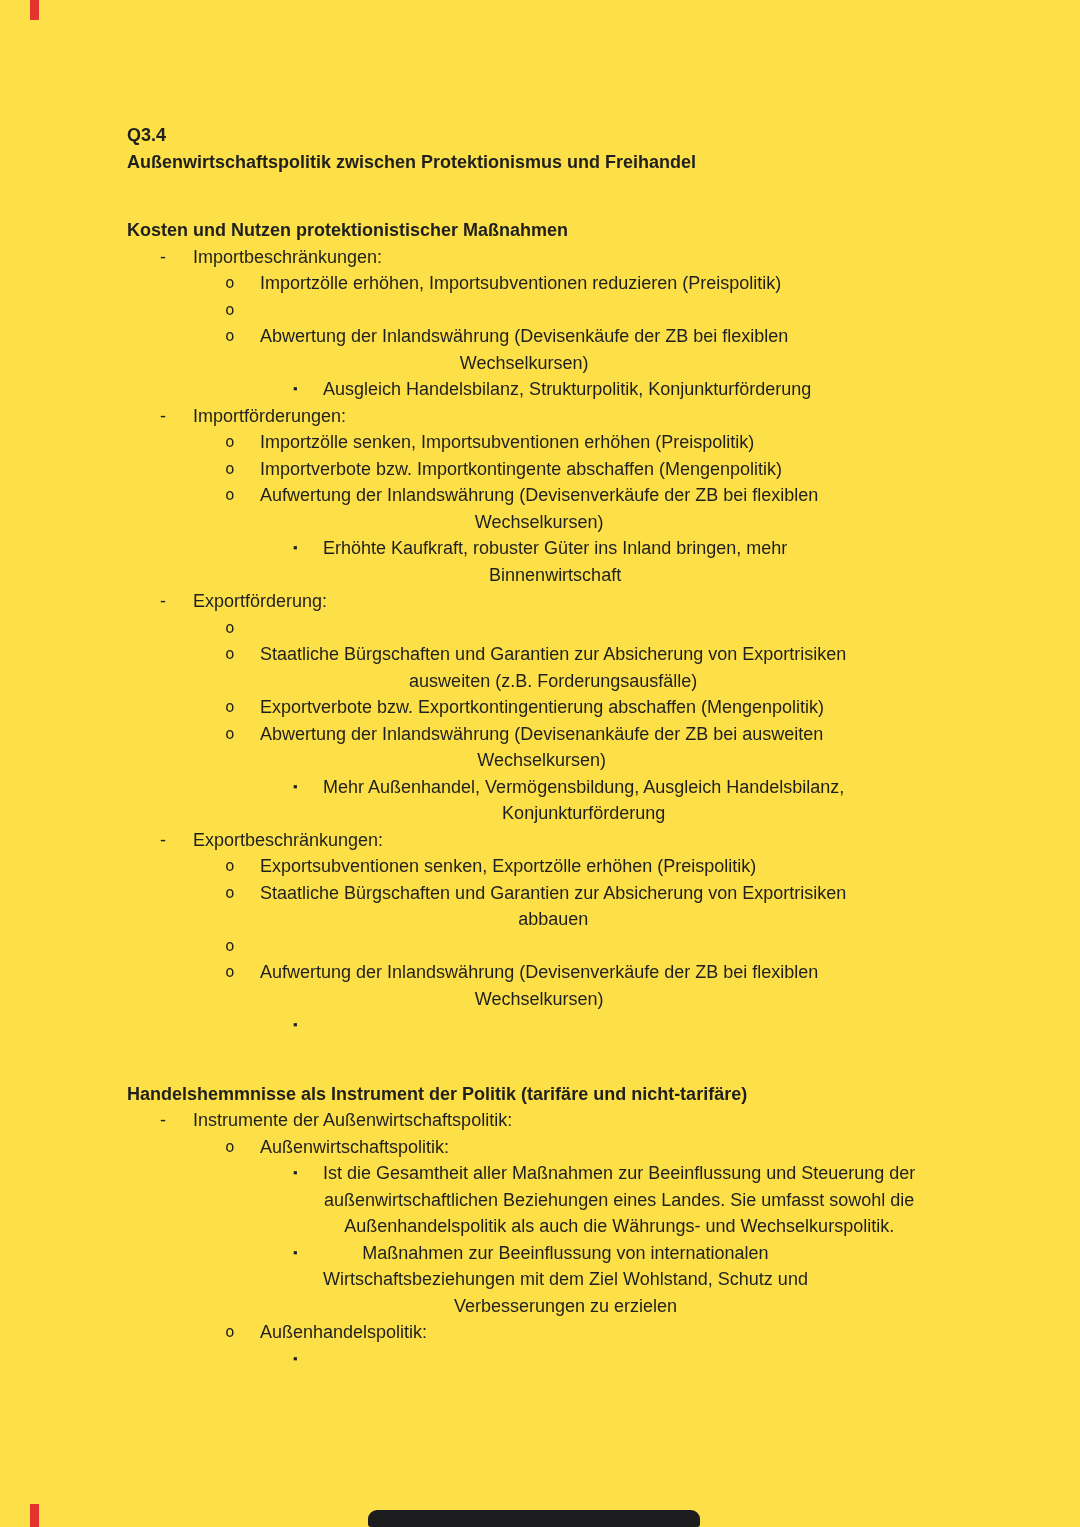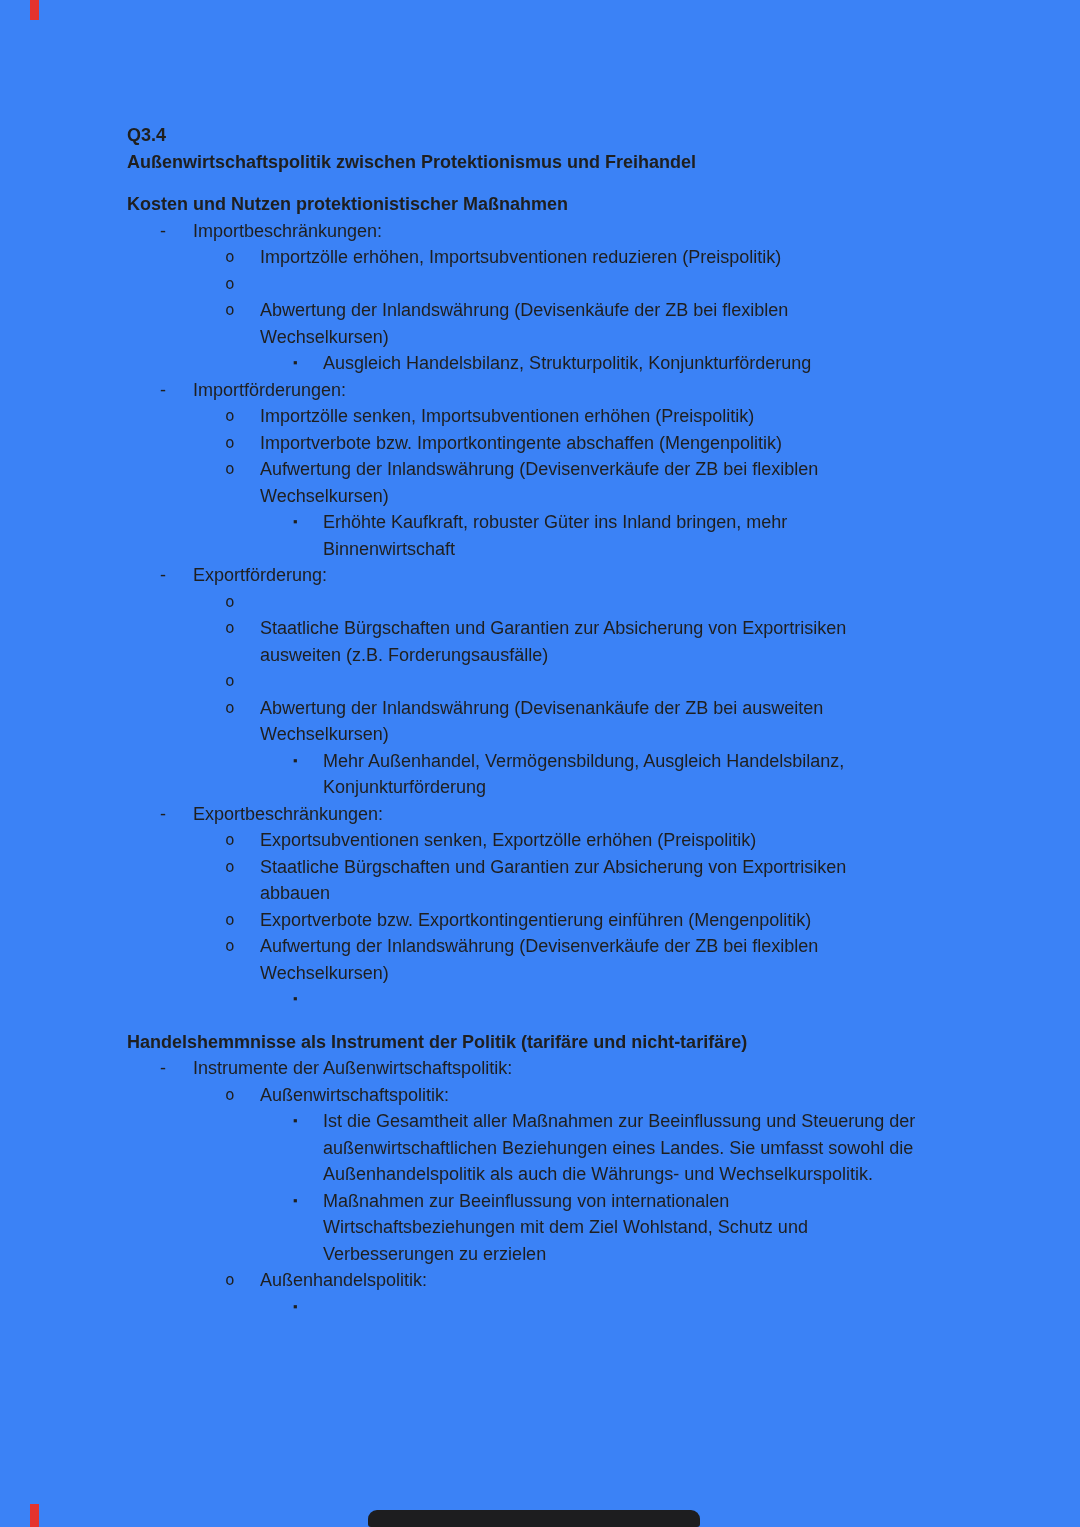--- a/index.html
+++ b/index.html
@@ -1,44 +1,44 @@
 <!DOCTYPE html>
 <html><head>
 <meta charset="utf-8">
 <style>
   * { margin: 0; padding: 0; box-sizing: border-box; }
   html, body { background: #ffffff; }
   .viewport {
     position: relative;
     width: 1080px;
     height: 1527px;
-    background: #3b82f6;
+    background: #fde047;
     overflow: hidden;
     font-family: "Liberation Sans", sans-serif;
     color: #1f1f1f;
   }
   .content {
     position: absolute;
     left: 127px;
     top: 122px;
     right: 30px;
     font-size: 18px;
     line-height: 26.5px;
   }
   .bold { font-weight: 700; }
-  .heading { font-weight: 700; margin-top: 16px; }
+  .heading { font-weight: 700; margin-top: 42px; }
   .li { display: flex; align-items: flex-start; }
   .li .marker { flex: 0 0 auto; line-height: 26.5px; }
   .lvl1 { padding-left: 33px; }
   .lvl1 .marker { width: 33px; }
   .lvl2 { padding-left: 98px; }
   .lvl2 .marker { width: 35px; font-family: "DejaVu Sans Mono", monospace; font-size: 16px; }
   .lvl3 { padding-left: 166px; }
   .lvl3 .marker { width: 30px; font-size: 13px; }
-  .txt { white-space: pre-wrap; }
+  .txt { white-space: pre-wrap; text-align: center; }
   .edge-mark { position: absolute; left: 30px; width: 9px; }
   .em-top { top: 0; height: 20px; }
   .em-bottom { bottom: 0; height: 23px; }
   .bottom-bar {
     position: absolute;
     left: 368px;
     bottom: 0;
     width: 332px;
     height: 17px;
     border-radius: 9px 9px 3px 3px;
@@ -102,20 +102,21 @@
         <div class="li lvl2">
           <span class="marker">o</span>
         </div>
         <div class="li lvl2">
           <span class="marker">o</span>
           <div class="txt">Staatliche Bürgschaften und Garantien zur Absicherung von Exportrisiken
 ausweiten (z.B. Forderungsausfälle)</div>
         </div>
         <div class="li lvl2">
           <span class="marker">o</span>
+          <div class="txt">Exportverbote bzw. Exportkontingentierung abschaffen (Mengenpolitik)</div>
         </div>
         <div class="li lvl2">
           <span class="marker">o</span>
           <div class="txt">Abwertung der Inlandswährung (Devisenankäufe der ZB bei ausweiten
 Wechselkursen)</div>
         </div>
         <div class="li lvl3">
           <span class="marker">▪</span>
           <div class="txt">Mehr Außenhandel, Vermögensbildung, Ausgleich Handelsbilanz,
 Konjunkturförderung</div>
@@ -128,21 +129,20 @@
           <span class="marker">o</span>
           <div class="txt">Exportsubventionen senken, Exportzölle erhöhen (Preispolitik)</div>
         </div>
         <div class="li lvl2">
           <span class="marker">o</span>
           <div class="txt">Staatliche Bürgschaften und Garantien zur Absicherung von Exportrisiken
 abbauen</div>
         </div>
         <div class="li lvl2">
           <span class="marker">o</span>
-          <div class="txt">Exportverbote bzw. Exportkontingentierung einführen (Mengenpolitik)</div>
         </div>
         <div class="li lvl2">
           <span class="marker">o</span>
           <div class="txt">Aufwertung der Inlandswährung (Devisenverkäufe der ZB bei flexiblen
 Wechselkursen)</div>
         </div>
         <div class="li lvl3">
           <span class="marker">▪</span>
         </div>
         <div class="heading">Handelshemmnisse als Instrument der Politik (tarifäre und nicht-tarifäre)</div>

